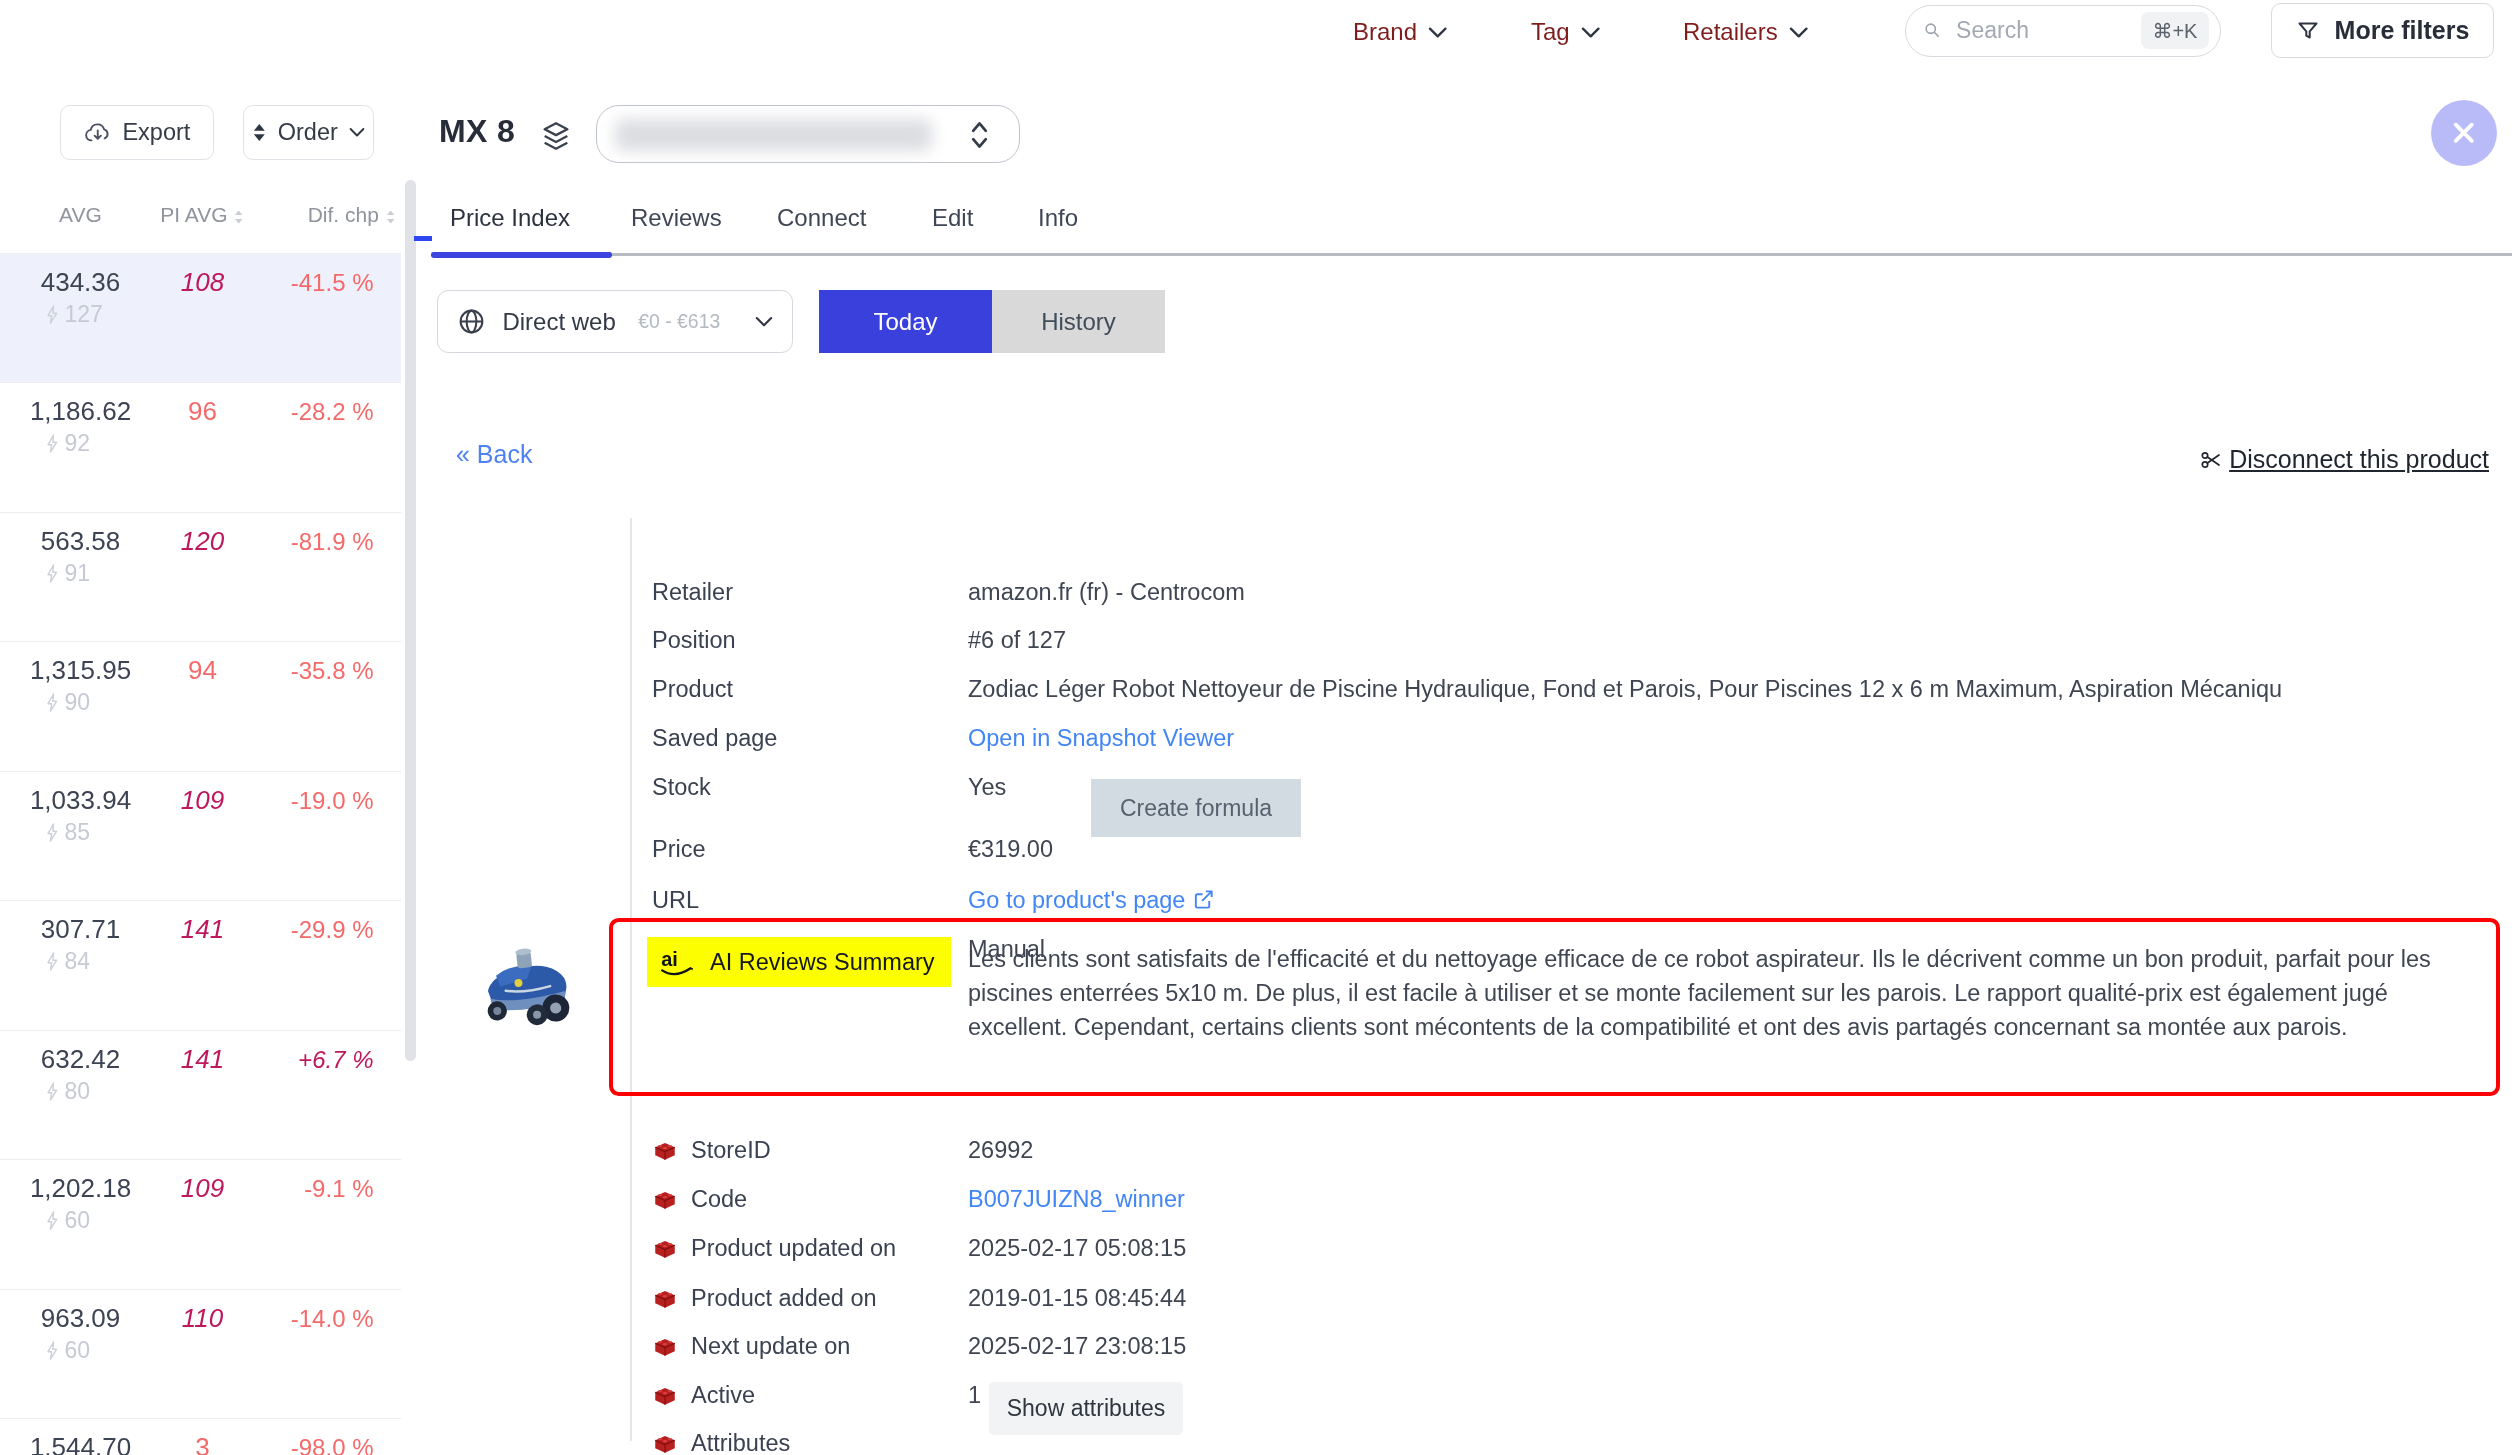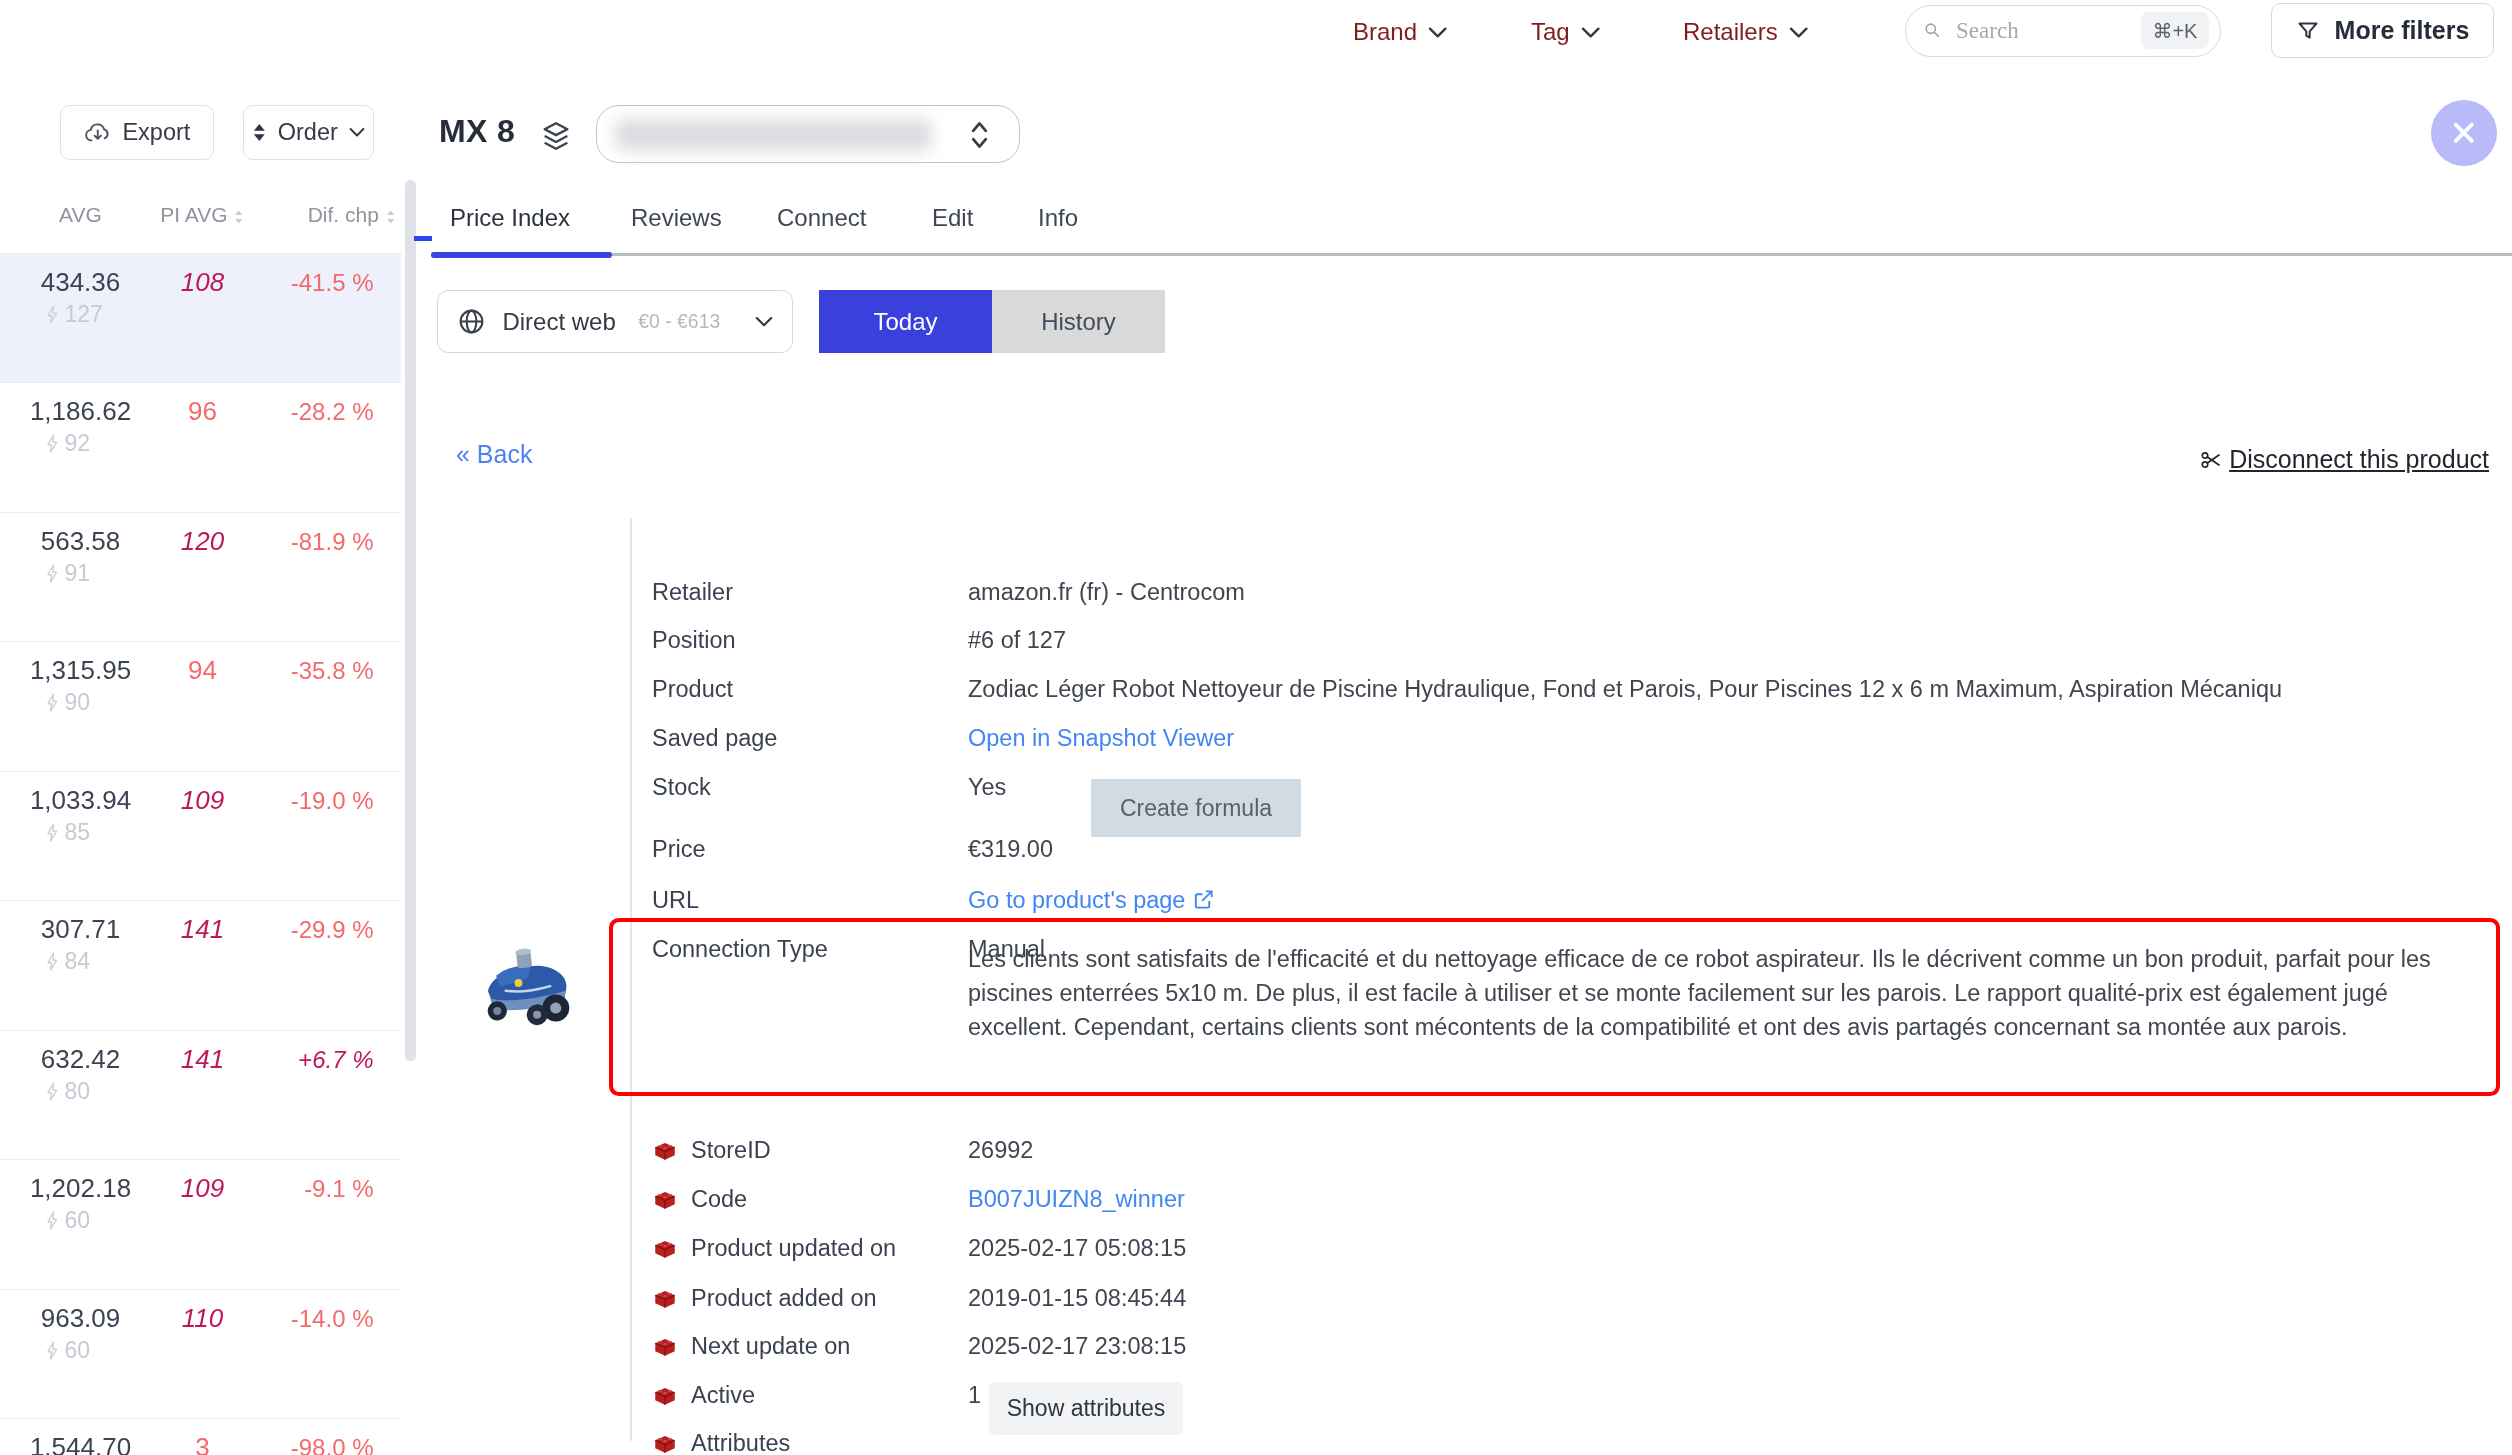--- a/index.html
+++ b/index.html
@@ -3,21 +3,21 @@
 <meta charset="utf-8">
 <style>
   html,body{margin:0;padding:0;background:#fff;}
   body{font-family:"Liberation Sans",sans-serif;color:#2c323e;}
   .stage{position:relative;width:2512px;height:1455px;overflow:hidden;background:#fff;}
   .abs{position:absolute;}
 
   
   .topbar-item{display:flex;align-items:center;gap:11.3px;font-size:24px;font-weight:500;color:#7f1d1d;cursor:pointer;}
   .search-pill{display:flex;align-items:center;gap:13px;border:1.6px solid #d7dade;border-radius:27.5px;background:#fff;padding:0 11.3px 0 18px;height:52px;box-sizing:border-box;}
-  .search-pill input{border:none;outline:none;font-size:23px;color:#0f172a;width:170px;font-family:Liberation Serif, serif;background:transparent;}
+  .search-pill input{border:none;outline:none;font-size:23px;color:#0f172a;width:170px;font-family:Liberation Sans, sans-serif;background:transparent;}
   .search-pill input::placeholder{color:#a3a9b2;}
   .kbd-badge{background:#f0f2f4;border-radius:8px;padding:6.5px 11.3px;font-size:20px;color:#5b626b;}
   .more-filters{display:flex;align-items:center;gap:14.6px;border:1.6px solid #d7dade;border-radius:9.7px;height:55px;padding:0 24px;font-size:25px;font-weight:600;color:#272e3a;background:#fff;cursor:pointer;box-sizing:border-box;}
 
   
   .btn-light{display:flex;align-items:center;gap:11.3px;justify-content:center;border:1.6px solid #dfe2e6;border-radius:9.7px;background:#fff;font-size:23.5px;color:#343b47;cursor:pointer;box-sizing:border-box;}
   .side-headers{display:flex;align-items:center;font-size:21px;color:#8f949d;}
   .srow{position:absolute;left:0;width:401px;height:129px;border-top:1.6px solid #ecedf1;box-sizing:border-box;cursor:pointer;}
   .srow.selected{background:#eef0fb;}
   .srow .avg{position:absolute;left:16px;top:13px;width:129px;text-align:center;font-size:26px;color:#3c4353;}
@@ -373,20 +373,28 @@
               <path d="M10.5 13.5 20 4"></path>
             </g>
           </svg></span>
     </div>
   </div>
   <div class="drow" style="top:892px;width:1853px;">
     <div class="dlabel">Connection Type</div>
     <div class="dvalue">Manual</div>
   </div>
 
+  <div class="ai-label">
+    <svg width="42" height="32" viewBox="0 0 40 30" style="font-size:29px">
+        <text x="3" y="19" font-family="Liberation Sans, sans-serif" font-size="19" font-weight="bold" fill="#101418">ai</text>
+        <path d="M4 23q12 8 27-2" fill="none" stroke="#101418" stroke-width="2.2" stroke-linecap="round"></path>
+        <path d="M31 21l2.5-.3-1 2.4z" fill="#101418"></path>
+      </svg>
+    <span>AI Reviews Summary</span>
+  </div>
   <div class="ai-text">Les clients sont satisfaits de l'efficacité et du nettoyage efficace de ce robot aspirateur. Ils le décrivent comme un bon produit, parfait pour les piscines enterrées 5x10 m. De plus, il est facile à utiliser et se monte facilement sur les parois. Le rapport qualité-prix est également jugé excellent. Cependant, certains clients sont mécontents de la compatibilité et ont des avis partagés concernant sa montée aux parois.</div>
   <div class="alert-box"></div>
 
   <div class="drow" style="top:1093px;width:1853px;">
     <svg class="brick" viewBox="0 0 24 24">
         <path d="M3 8.5 12 4.5l9 4v7.5l-9 4-9-4z" fill="#b81f1f"></path>
         <path d="M3 8.5l9 4 9-4" fill="none" stroke="#7e0f0f" stroke-width="1"></path>
         <path d="M12 12.5v7.5" stroke="#7e0f0f" stroke-width="1"></path>
         <ellipse cx="7.5" cy="7.4" rx="2" ry="1" fill="#d94040"></ellipse>
         <ellipse cx="12" cy="9.4" rx="2" ry="1" fill="#d94040"></ellipse>

